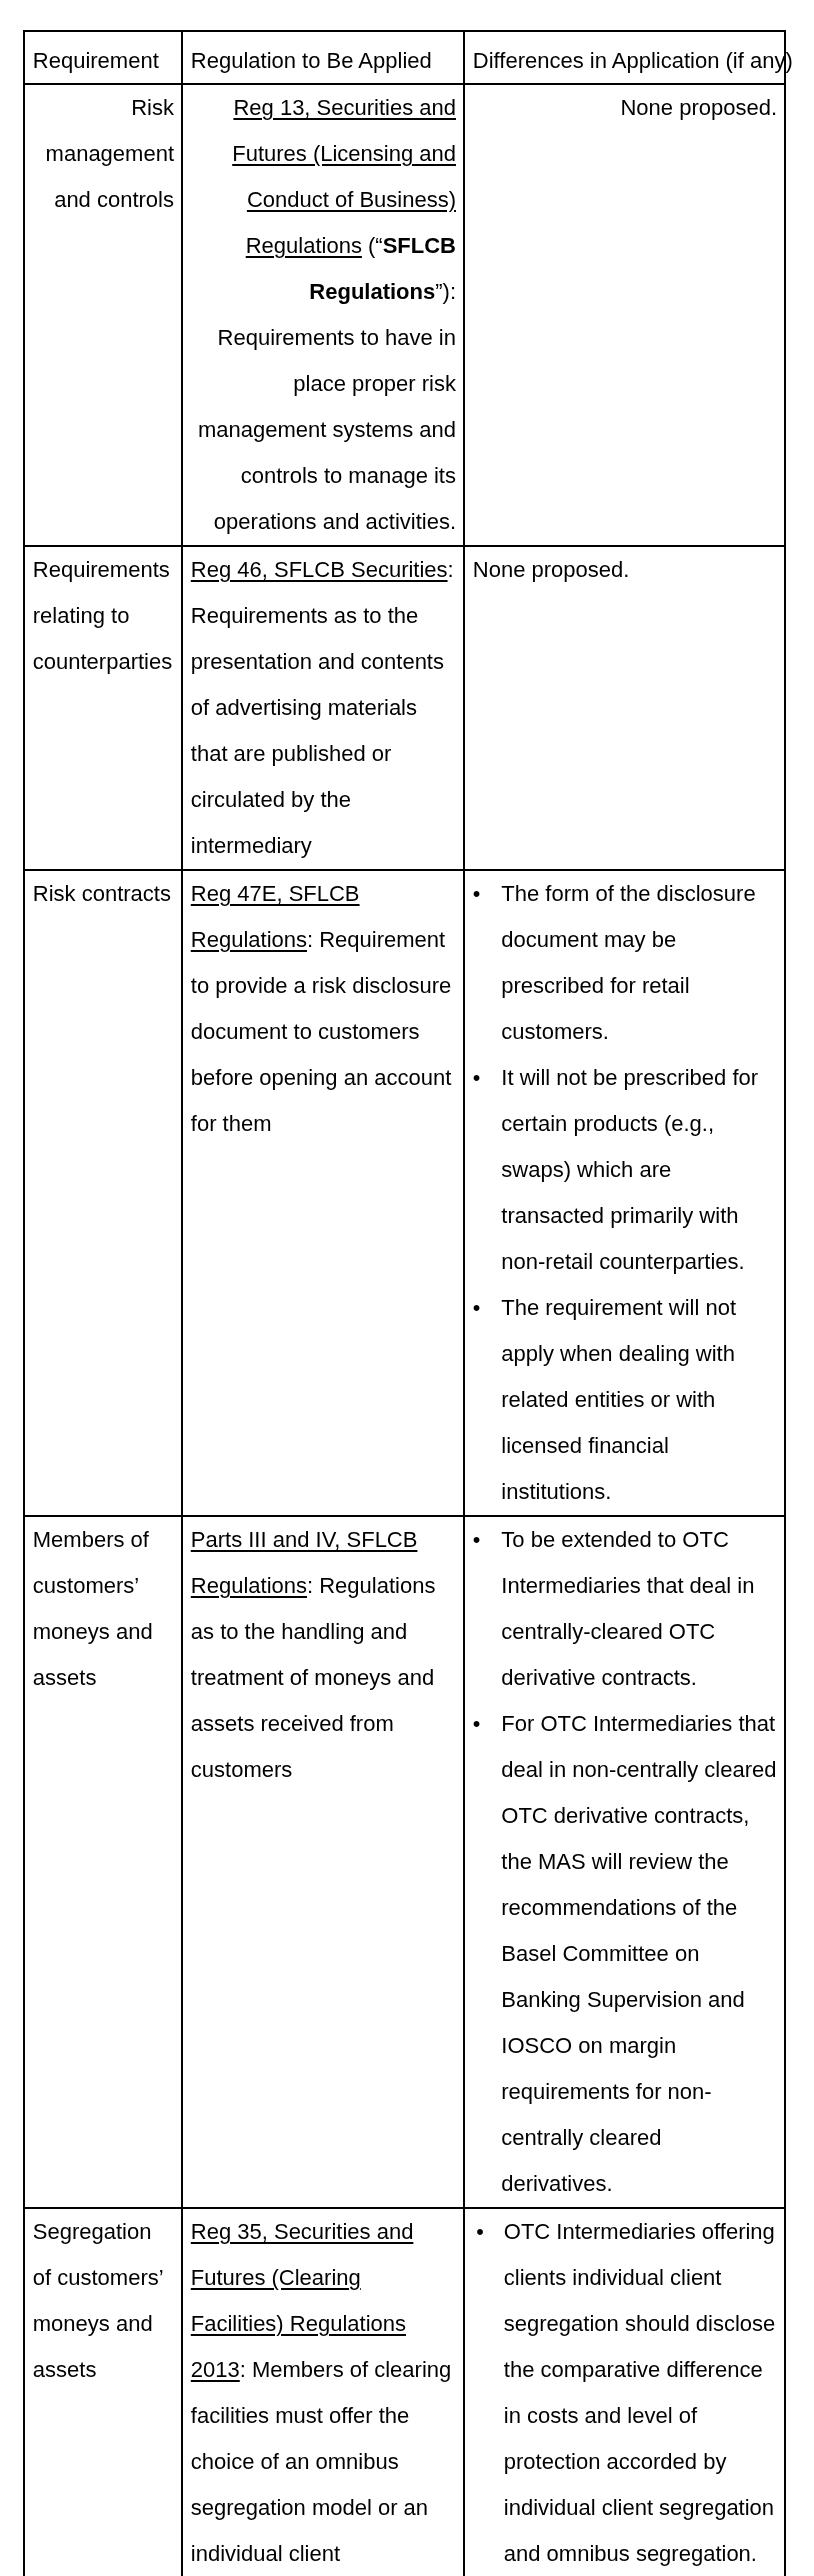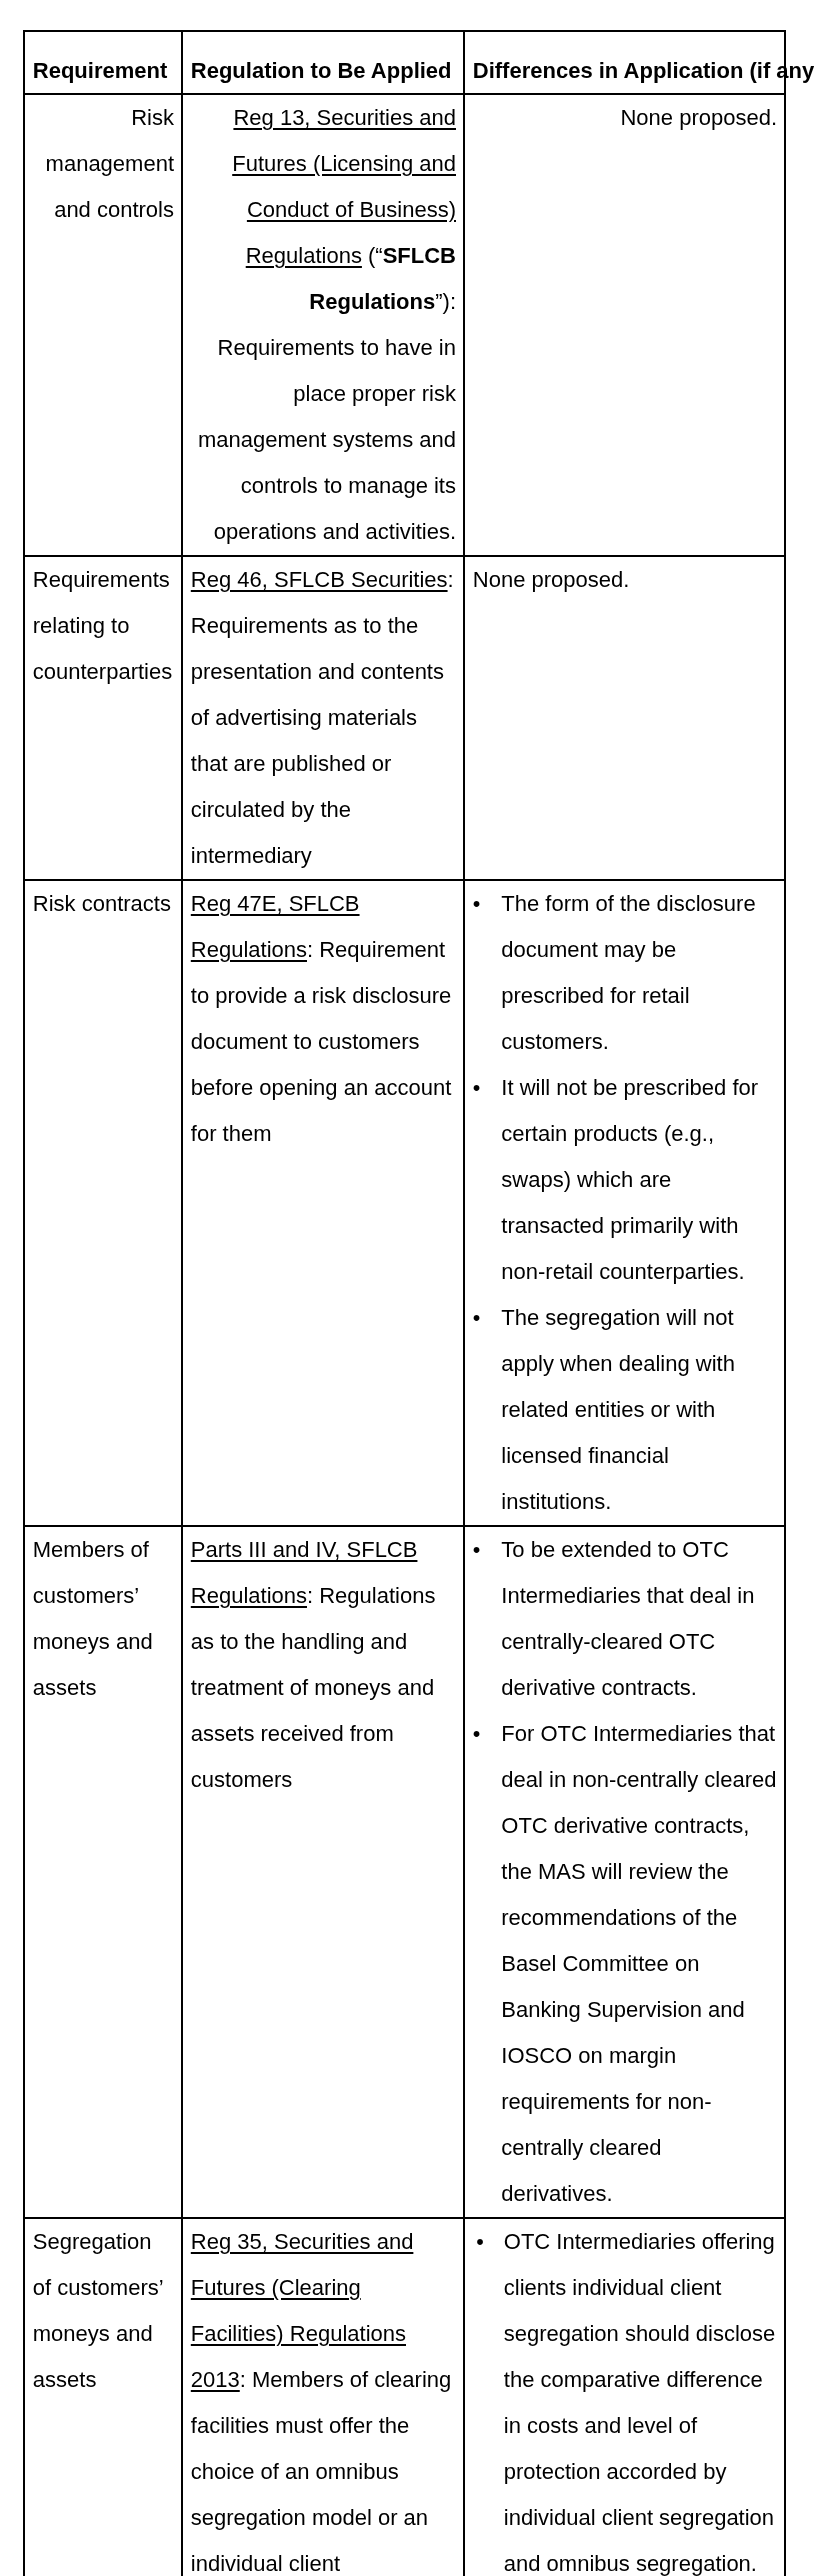--- a/index.html
+++ b/index.html
@@ -3,21 +3,21 @@
 <meta charset="utf-8">
 <style>
   html, body { margin: 0; padding: 0; background: #ffffff; }
   body { width: 815px; height: 2576px; position: relative; overflow: hidden;
          font-family: "Liberation Sans", sans-serif; color: #000; }
   .doc-table { position: absolute; left: 23px; top: 30px; width: 761px;
                border-collapse: collapse; table-layout: fixed;
                font-size: 22px; line-height: 46px; }
   .doc-table th, .doc-table td { border: 2.6px solid #000; vertical-align: top;
                padding: 0 7px 0 7.8px; text-align: left; }
-  .doc-table th { font-weight: bold; line-height: 45px; padding-top: 16px; padding-bottom: 0; white-space: nowrap; }
+  .doc-table th { font-weight: normal; line-height: 45px; padding-top: 6px; padding-bottom: 0; white-space: nowrap; }
   col.c1 { width: 158px; } col.c2 { width: 282px; } col.c3 { width: 321px; }
   .reg-link { text-decoration: underline; text-underline-offset: 2.6px; text-decoration-thickness: 1.7px; margin-top: 28px; }
   .bold { font-weight: bold; }
   ul.bl { margin: 0; padding: 0; list-style: none; }
   ul.bl > li { position: relative; padding-left: 28.5px; }
   ul.bl > li::before { content: "\2022"; position: absolute; left: 0; top: 0; font-size: 21.6px; }
   ul.bl.seg > li { padding-left: 31px; }
   ul.bl.seg > li::before { left: 3.5px; }
   .row-1 td { height: 173px; text-align: right; }
 </style>
@@ -51,21 +51,21 @@
       <td>None proposed.</td>
     </tr>
 
     <tr>
       <td>Risk contracts</td>
       <td><span class="reg-link">Reg 47E, SFLCB Regulations</span><span>: Requirement to provide a risk disclosure document to customers before opening an account for them</span></td>
       <td>
         <ul class="bl">
           <li>The form of the disclosure document may be prescribed for retail customers.</li>
           <li>It will not be prescribed for certain products (e.g., swaps) which are transacted primarily with non-retail counterparties.</li>
-          <li>The segregation will not apply when dealing with related entities or with licensed financial institutions.</li>
+          <li>The requirement will not apply when dealing with related entities or with licensed financial institutions.</li>
         </ul>
       </td>
     </tr>
 
     <tr>
       <td>Members of customers’ moneys and assets</td>
       <td><span class="reg-link">Parts III and IV, SFLCB Regulations</span><span>: Regulations as to the handling and treatment of moneys and assets received from customers</span></td>
       <td>
         <ul class="bl">
           <li>To be extended to OTC Intermediaries that deal in centrally-cleared OTC derivative contracts.</li>

